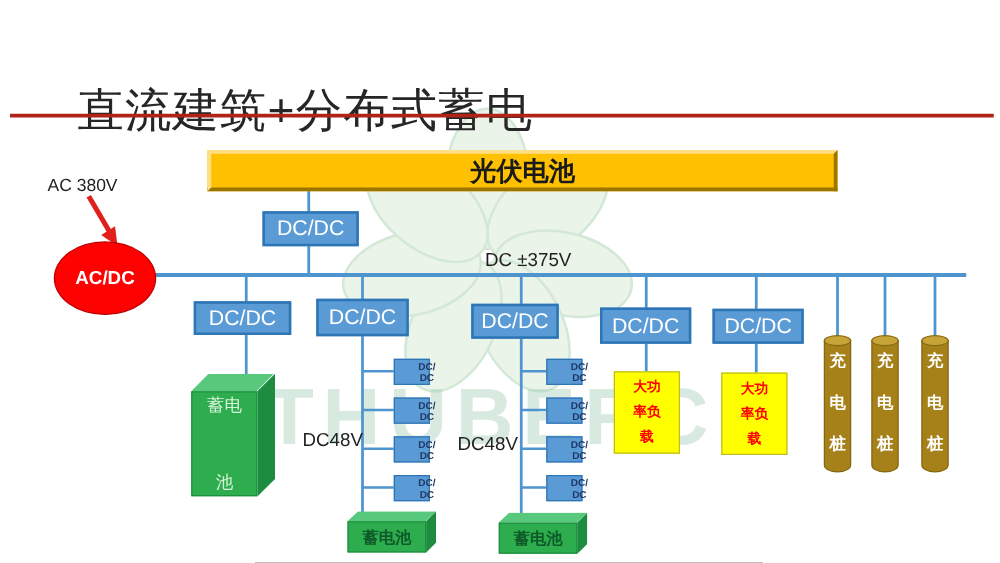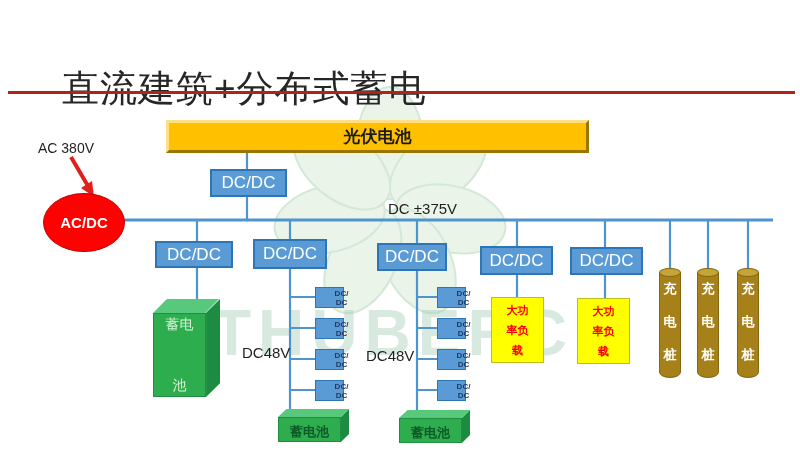--- a/index.html
+++ b/index.html
@@ -26,25 +26,25 @@
     position:absolute;background:#5b9bd5;border:2px solid #2e75b6;box-sizing:border-box;
     color:#ffffff;font-size:17px;display:flex;align-items:center;justify-content:center;z-index:2;
   }
   .conv-sm{
     position:absolute;width:29px;height:21px;background:#5b9bd5;border:1px solid #2e75b6;box-sizing:border-box;
     color:#1f3864;font-size:8px;line-height:9px;font-weight:bold;text-align:center;
     display:flex;flex-direction:column;align-items:center;justify-content:center;z-index:2;padding-left:24px;
   }
   
   .pv-bar{
-    position:absolute;left:166px;top:120px;width:423px;height:33px;box-sizing:border-box;
+    position:absolute;left:166px;top:120px;width:504px;height:33px;box-sizing:border-box;
     background:#ffc000;border-top:3px solid #ffdf84;border-left:3px solid #ffdf84;
     border-bottom:3px solid #9c7400;border-right:3px solid #9c7400;
     display:flex;align-items:center;justify-content:center;
-    font-size:17px;font-weight:bold;color:#1a1a1a;z-index:2;
+    font-size:21px;font-weight:bold;color:#1a1a1a;z-index:2;
   }
   
   .acdc{
     position:absolute;left:43px;top:193px;width:82px;height:59px;border-radius:50%;
     background:#fe0202;border:1px solid #c00000;box-sizing:border-box;
     display:flex;align-items:center;justify-content:center;color:#fff;font-size:15px;z-index:2;font-weight:bold;
   }
   
   .lbl{position:absolute;color:#1f1f1f;font-size:15px;white-space:nowrap;z-index:2;}
   
@@ -63,21 +63,21 @@
     position:absolute;left:0;top:0;width:22px;height:9px;box-sizing:border-box;
     background:#c7a437;border:1px solid #84670e;border-radius:50%;
   }
   .cyl .chars{
     position:absolute;left:0;top:12px;width:22px;display:flex;flex-direction:column;align-items:center;gap:15px;
     color:#ffffff;font-size:13px;font-weight:bold;
   }
   
   .bat{position:absolute;z-index:2;}
   .bat .front{position:absolute;background:#2ead4e;border:1px solid #1d8f3f;box-sizing:border-box;
-    display:flex;flex-direction:column;align-items:center;justify-content:flex-end;gap:40px;}
+    display:flex;flex-direction:column;align-items:center;justify-content:center;gap:40px;}
   .bat .topf{position:absolute;background:#58c97c;}
   .bat .sidef{position:absolute;background:#1e8c40;}
   .bat-big .front{left:0;top:14px;width:53px;height:84px;color:#d6f2d9;font-size:14px;line-height:21px;}
   .bat-big .topf{left:0;top:0;width:66px;height:14px;clip-path:polygon(0% 100%,21% 0%,100% 0%,79% 100%);}
   .bat-big .sidef{left:52px;top:0;width:15px;height:98px;clip-path:polygon(7% 14%,100% 0%,100% 86%,7% 100%);}
   .bat-sm .front{left:0;top:8px;width:63px;height:25px;color:#0e5a28;font-size:13px;font-weight:bold;}
   .bat-sm .topf{left:0;top:0;width:71px;height:8px;clip-path:polygon(0% 100%,12% 0%,100% 0%,88% 100%);}
   .bat-sm .sidef{left:62px;top:0;width:9px;height:33px;clip-path:polygon(10% 24%,100% 0%,100% 76%,10% 100%);}
 </style>
 </head>

